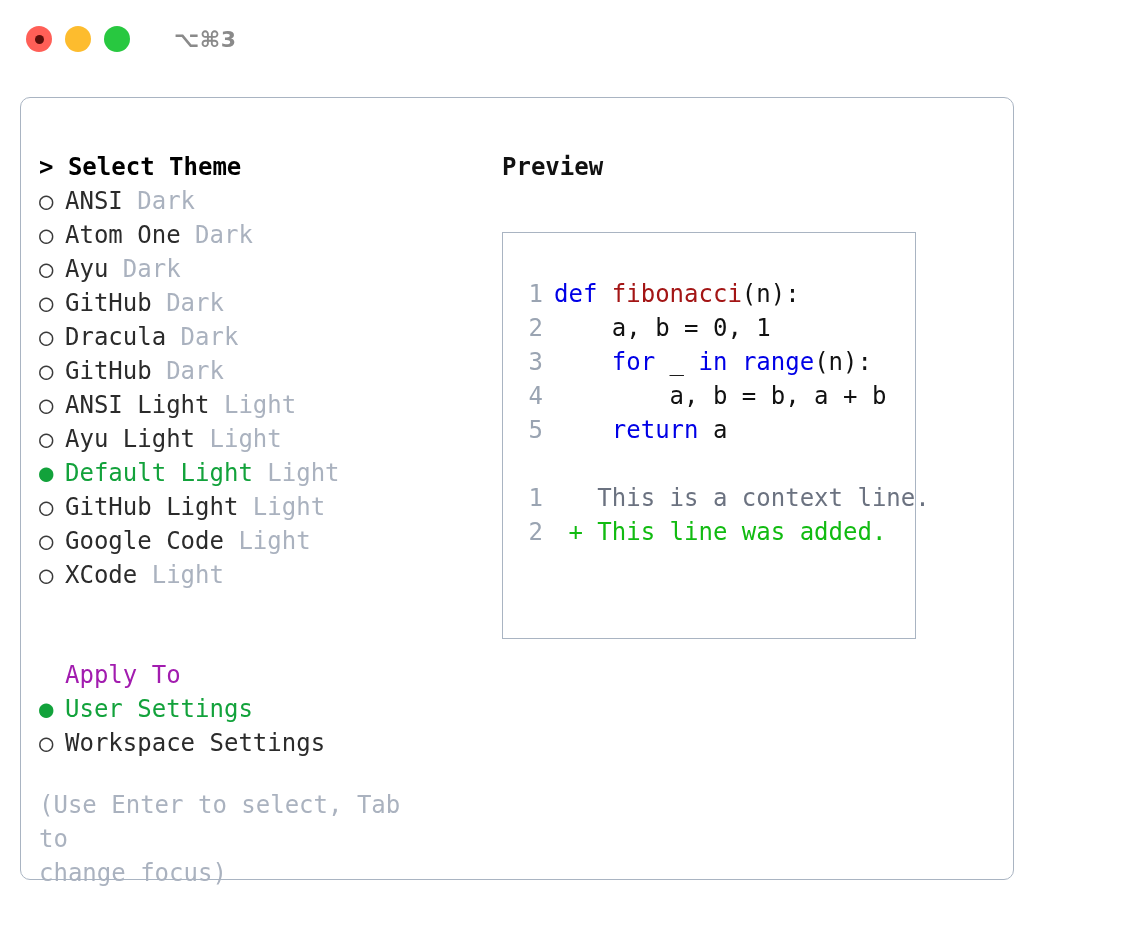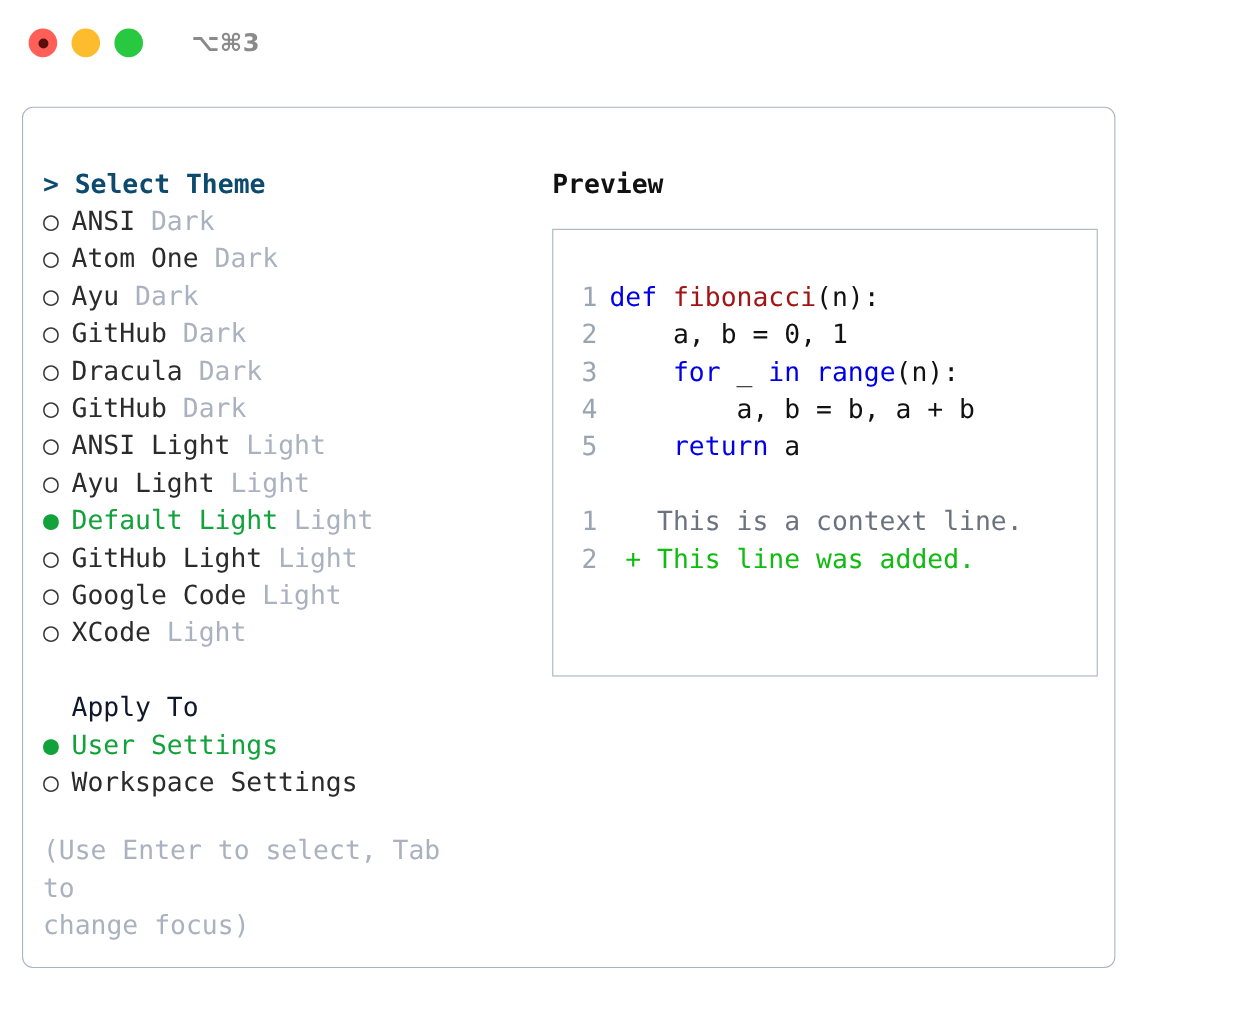--- a/index.html
+++ b/index.html
@@ -90,21 +90,21 @@
   
   .left-col {
     position: absolute;
     left: 18px;
     top: 52px;
     width: 460px;
   }
   .list-head {
     font-size: 24px;
     font-weight: bold;
-    color: #0c4a6e;
+    color: #000000;
     line-height: 34px;
     white-space: pre;
   }
   .row {
     font-size: 24px;
     line-height: 34px;
     color: #2b2b2b;
     white-space: pre;
     display: block;
   }
@@ -115,23 +115,24 @@
   }
   .marker.sel { color: #12a23b; }
   .row.selected .name { color: #12a23b; }
   .name { color: #2b2b2b; }
   .tag { color: #aab2bf; }
 
   .section-gap { height: 34px; }
   .apply-head {
     font-size: 24px;
     line-height: 34px;
-    color: #0f172a;
+    color: #a21caf;
     white-space: pre;
     padding-left: 26px;
+    margin-top: 32px;
   }
 
   .hint {
     margin-top: 28px;
     font-size: 24px;
     line-height: 34px;
     color: #aab2bf;
     width: 400px;
     white-space: pre-wrap;
   }
@@ -143,22 +144,22 @@
     top: 52px;
     width: 500px;
   }
   .preview-head {
     font-size: 24px;
     font-weight: bold;
     color: #111111;
     line-height: 34px;
   }
   .preview-box {
-    margin-top: 24px;
-    width: 496px;
+    margin-top: 48px;
+    width: 414px;
     height: 407px;
     border: 1.6px solid #a9b4c2;
     box-sizing: border-box;
     background: #ffffff;
     padding: 44px 0 0 14px;
   }
   .code-line {
     font-size: 24px;
     line-height: 34px;
     white-space: pre;

